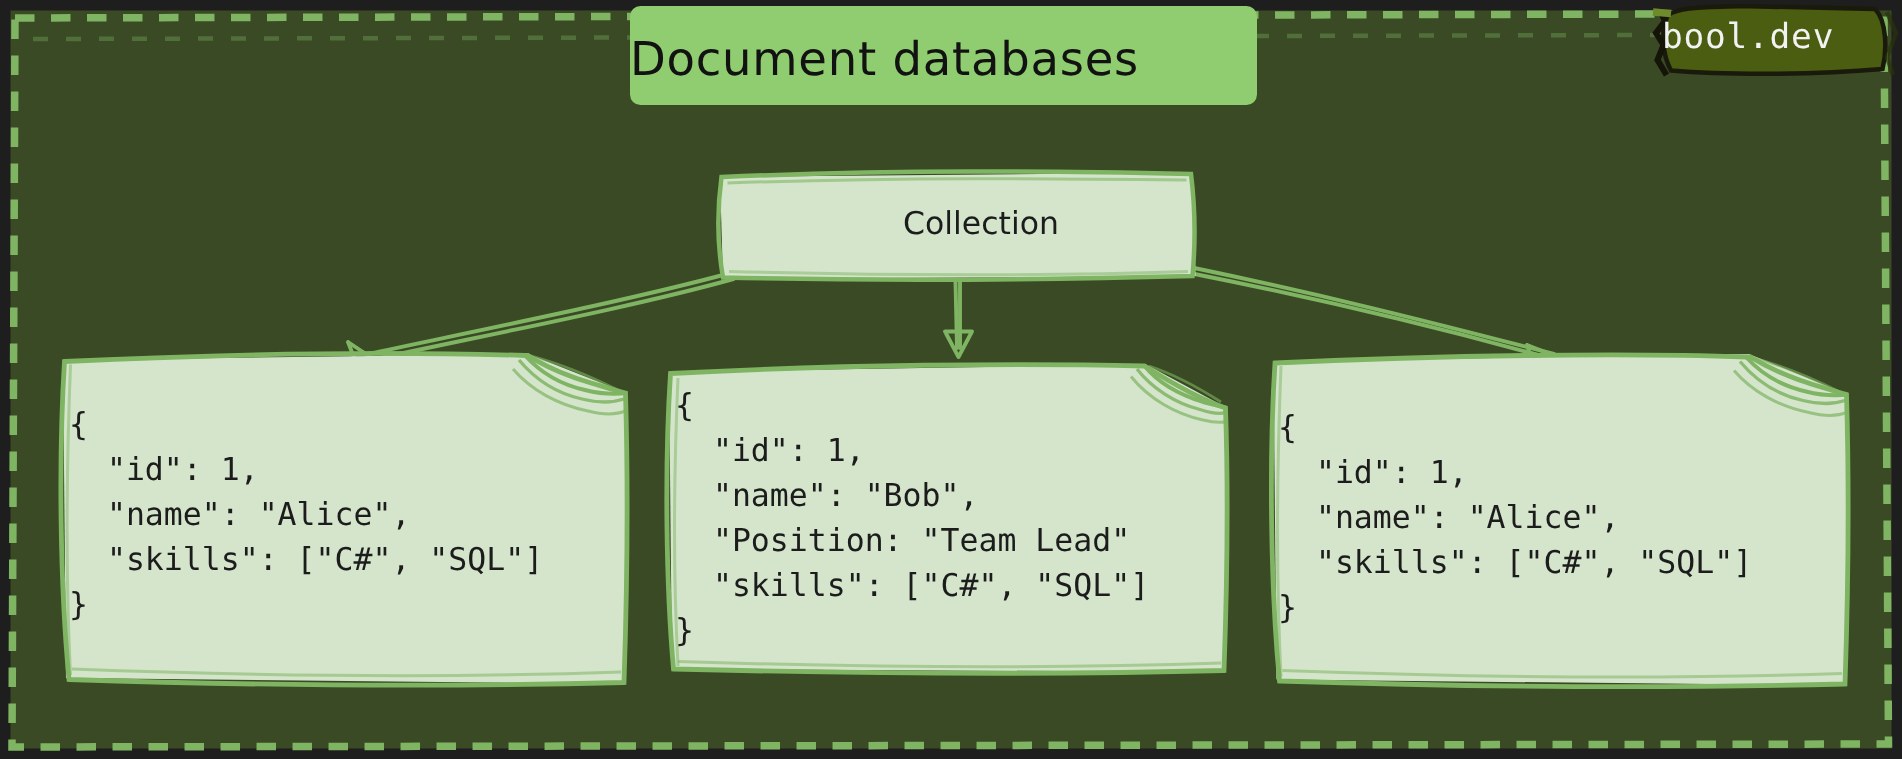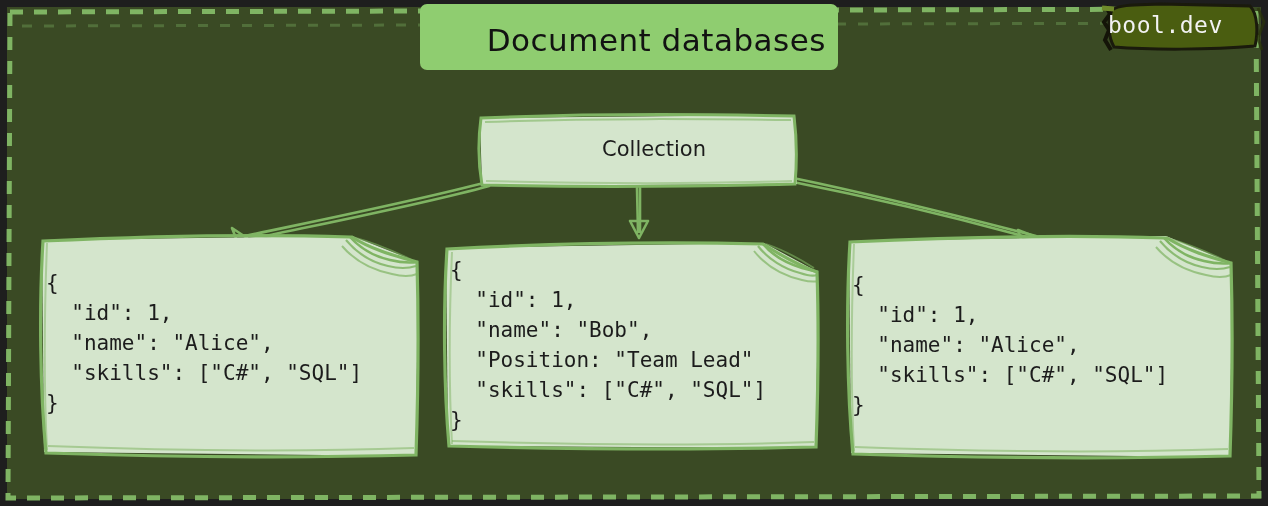--- a/index.html
+++ b/index.html
@@ -27,22 +27,22 @@
     position: absolute;
     font-family: "DejaVu Sans Mono", monospace;
     font-size: 21px;
     line-height: 30px;
     color: #1c1c1c;
     white-space: pre;
     letter-spacing: 0px;
   }
   .title-text {
     position: absolute;
-    left: 0; right: 12px;
-    text-align: right;
+    left: 0; right: 0;
+    text-align: left;
     font-family: "DejaVu Sans", sans-serif;
     font-size: 31px;
     color: #121212;
     letter-spacing: 0.5px;
   }
   .collection-text {
     position: absolute;
     left: 0; right: 0;
     text-align: center;
     font-family: "DejaVu Sans", sans-serif;

